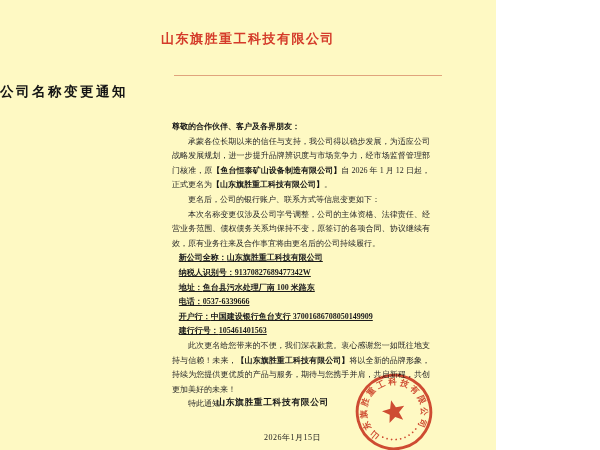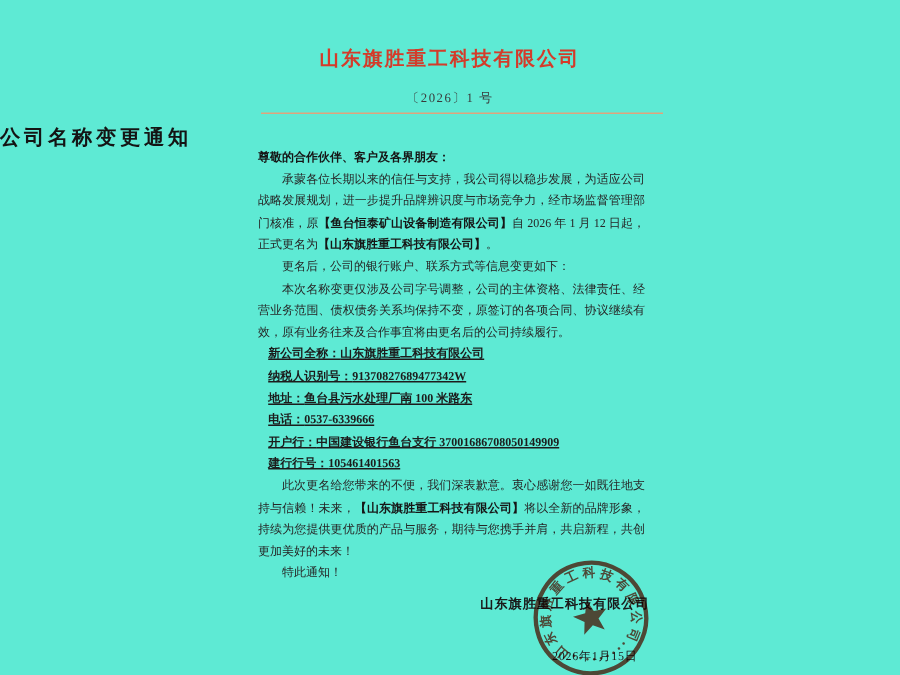--- a/index.html
+++ b/index.html
@@ -1,17 +1,17 @@
 <!DOCTYPE html>
 <html style="--header-red: #d43b2a; --rule-orange: #e0a47c; --seal-red: #c93526;"><head>
 <meta charset="utf-8">
 <style>
   html,body { margin:0; padding:0; background:#ffffff; }
   .page {
-    position:relative; width:600px; height:450px; background:#5eead4;
+    position:relative; width:496px; height:450px; background:#fef9c3;
     overflow:hidden;
     font-family:"Liberation Serif","DejaVu Serif",serif;
   }
   .header-company {
     position:absolute; top:30px; left:0; width:100%;
     text-align:center; font-size:13px; font-weight:bold;
     color:var(--header-red,#d43b2a); letter-spacing:1.5px;
   }
   .doc-number {
     position:absolute; top:60px; left:0; width:100%;
@@ -21,21 +21,21 @@
     position:absolute; top:75px; left:174px; width:268px; height:0;
     border-top:1.5px solid var(--rule-orange,#e0a47c);
   }
   .doc-title {
     position:absolute; top:83px; left:0; width:100%;
     text-align:left;
     font-family:"Liberation Sans","DejaVu Sans",sans-serif;
     font-size:13.5px; font-weight:bold; letter-spacing:2.5px; color:#141414;
   }
   .body-text {
-    position:absolute; top:98px; left:172px; width:258px;
+    position:absolute; top:120px; left:172px; width:258px;
     font-size:8px; line-height:14.6px; color:#262626;
     text-align:justify;
   }
   .body-text p { margin:0; }
   .indent { text-indent:2em; }
   .b { font-weight:bold; color:#161616; }
   .salutation { font-weight:bold; color:#161616; }
   .info-line { padding-left:0.85em; font-weight:bold; color:#1c1c1c;text-decoration:underline; }
   .signature { position:absolute; top:397px; right:167px; text-align:right; }
   .sig-company { font-size:8.8px; font-weight:bold; letter-spacing:0.6px; color:#1a1a1a; }
@@ -53,21 +53,20 @@
   }
   .seal .dots circle { fill:var(--seal-red,#c93526); }
 </style>
 </head>
 <body>
 
 <div class="page">
 
   <div class="header-company">山东旗胜重工科技有限公司</div>
 
-  <div class="doc-number">〔2026〕1 号</div>
 
   <div class="rule"></div>
 
   <div class="doc-title">公司名称变更通知</div>
 
   <div class="body-text">
     <p class="salutation">尊敬的合作伙伴、客户及各界朋友：</p>
 
     <p class="indent"><span>承蒙各位长期以来的信任与支持，我公司得以稳步发展，为适应公司战略发展规划，进一步提升品牌辨识度与市场竞争力，经市场监督管理部门核准，原</span><span class="b">【鱼台恒泰矿山设备制造有限公司】</span><span>自 2026 年 1 月 12 日起，正式更名为</span><span class="b">【山东旗胜重工科技有限公司】</span><span>。</span></p>
 

